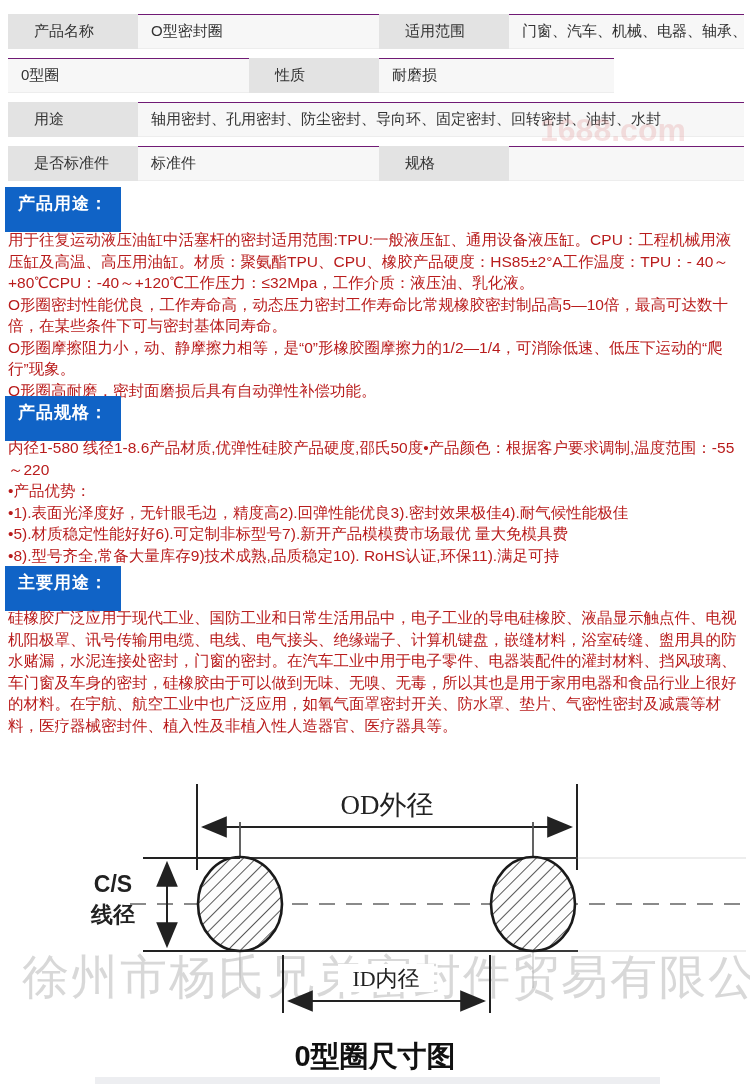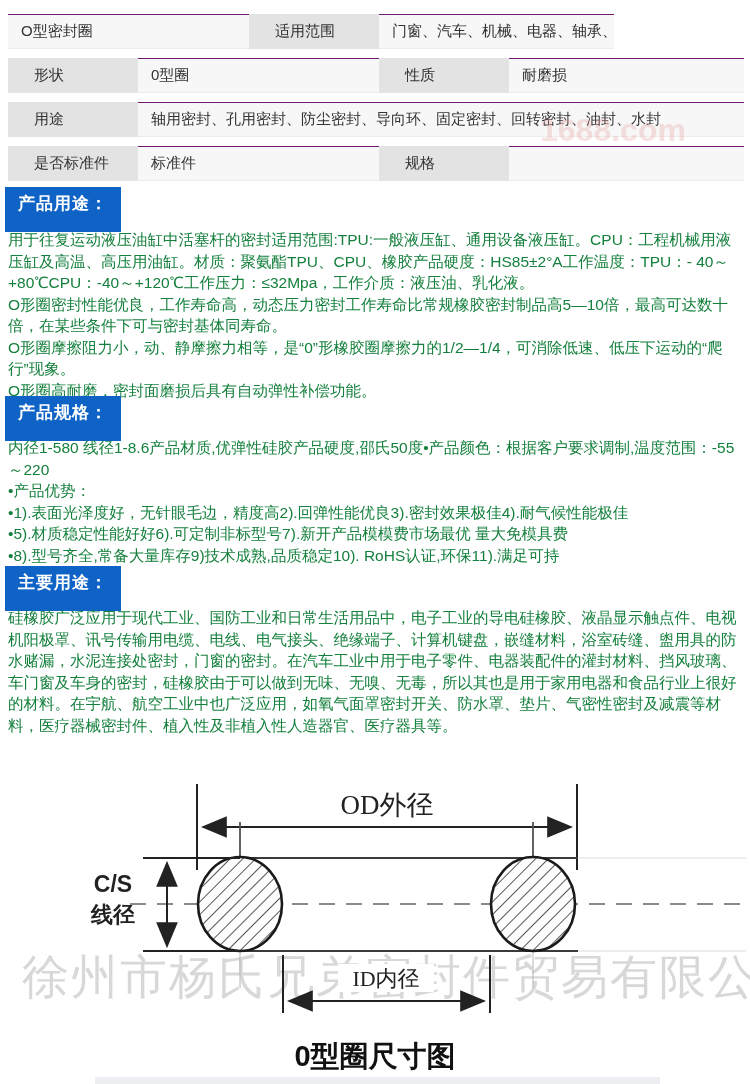--- a/index.html
+++ b/index.html
@@ -19,21 +19,21 @@
 
   
   .badge{position:absolute;left:5px;background:#1063c6;color:#fff;font-size:17px;
          font-weight:bold;padding:0 13px;height:45px;line-height:33px;z-index:2;letter-spacing:1px;}
   .badge-1{top:187px;}
   .badge-2{top:396px;}
   .badge-3{top:566px;}
 
   
   .txt{position:absolute;left:8px;width:735px;font-size:15.5px;line-height:21.5px;
-       color:#15803d;z-index:2;}
+       color:#b91c1c;z-index:2;}
   .txt p{margin:0;padding:0;}
   .txt-1{top:229px;}
   .txt-2{top:437px;}
   .txt-3{top:607px;}
 
   
   .diagram{position:absolute;left:0;top:770px;width:750px;height:314px;z-index:2;}
 
   
   .wm{position:absolute;white-space:nowrap;pointer-events:none;}
@@ -44,26 +44,26 @@
   .bottom-strip{position:absolute;left:95px;top:1077px;width:565px;height:7px;
                 background:#edeef1;z-index:1;}
 </style>
 </head>
 <body>
 
 <div class="page">
 
   <div class="attr-table">
     <div class="t-row">
+      <div class="cell lbl">产品名称</div>
       <div class="cell val v-a">O型密封圈</div>
       <div class="cell lbl">适用范围</div>
       <div class="cell val v-b">门窗、汽车、机械、电器、轴承、气缸、托辊</div>
     </div>
     <div class="t-row">
-      <div class="cell lbl">形状</div>
       <div class="cell val v-a">0型圈</div>
       <div class="cell lbl">性质</div>
       <div class="cell val v-b">耐磨损</div>
     </div>
     <div class="t-row">
       <div class="cell lbl">用途</div>
       <div class="cell val v-full">轴用密封、孔用密封、防尘密封、导向环、固定密封、回转密封、油封、水封</div>
     </div>
     <div class="t-row">
       <div class="cell lbl">是否标准件</div>

